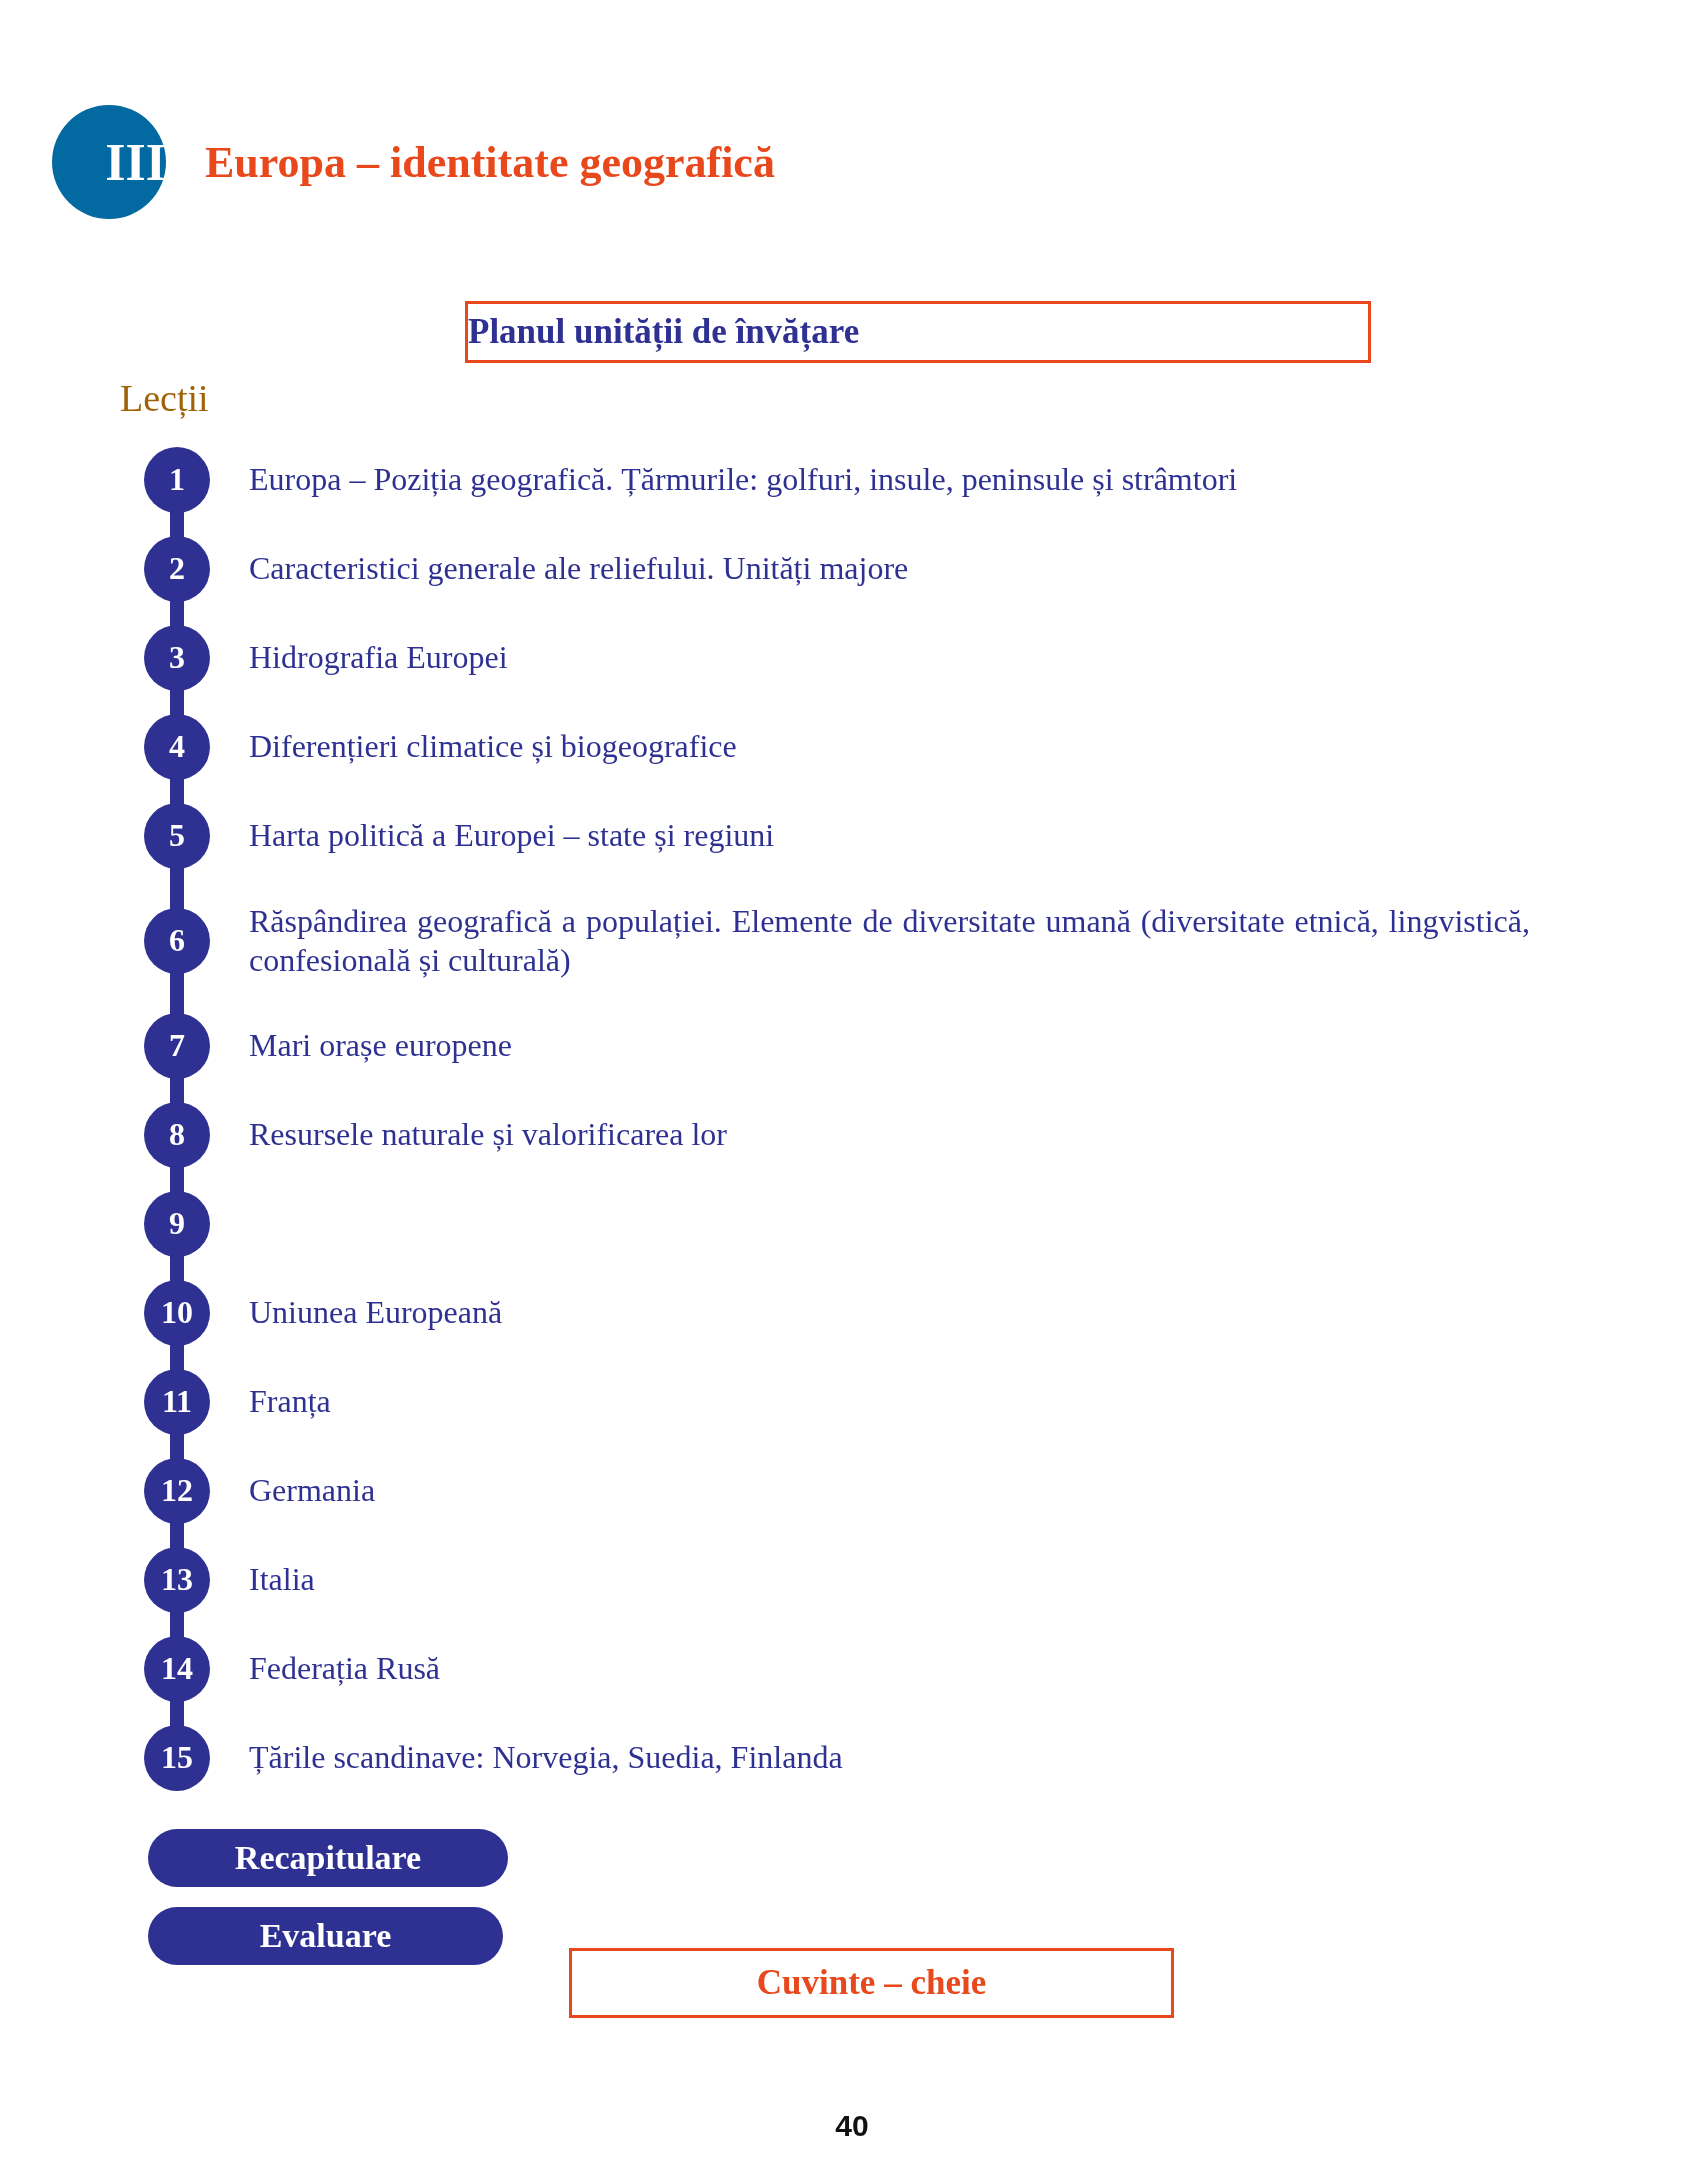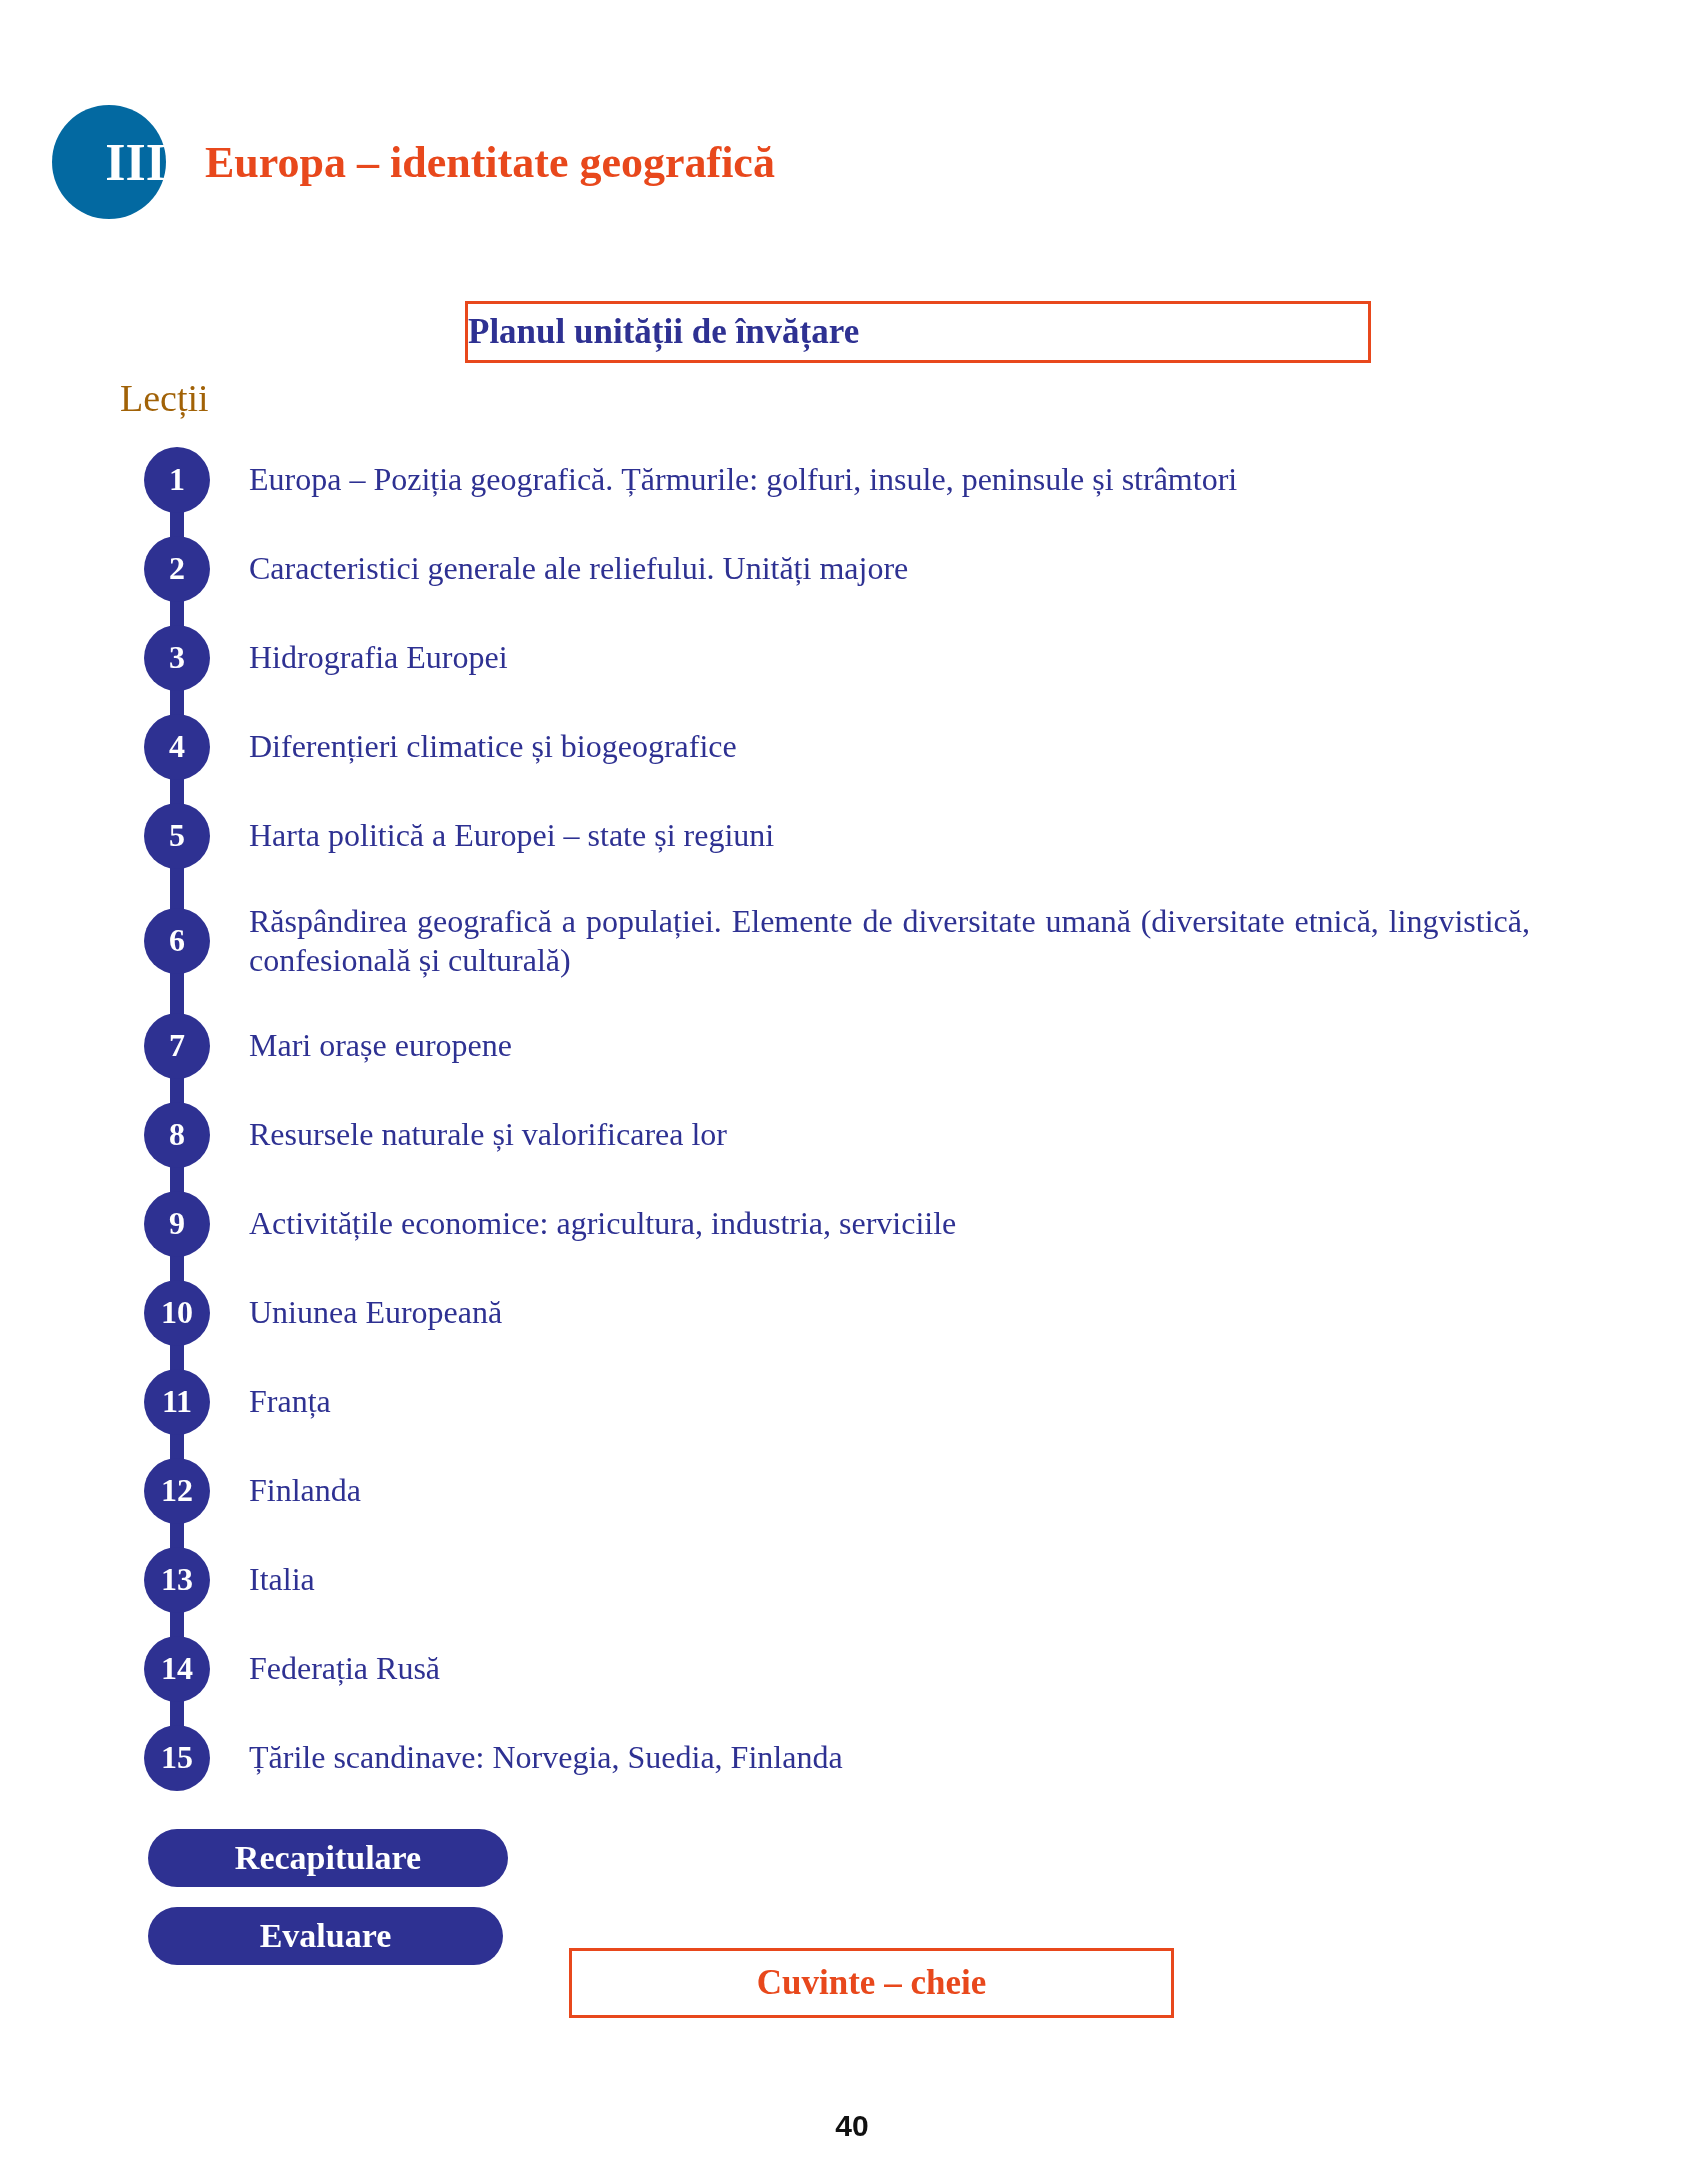--- a/index.html
+++ b/index.html
@@ -244,42 +244,41 @@
       <div class="num">
           <span>8</span>
         </div>
       <div class="ltext">Resursele naturale și valorificarea lor</div>
     </div>
 
     <div class="lesson-row">
       <div class="num">
           <span>9</span>
         </div>
-      <div class="ltext">Activitățile economice: agricultura, industria, serviciile</div>
     </div>
 
     <div class="lesson-row">
       <div class="num">
           <span>10</span>
         </div>
       <div class="ltext">Uniunea Europeană</div>
     </div>
 
     <div class="lesson-row">
       <div class="num">
           <span>11</span>
         </div>
       <div class="ltext">Franța</div>
     </div>
 
     <div class="lesson-row">
       <div class="num">
           <span>12</span>
         </div>
-      <div class="ltext">Finlanda</div>
+      <div class="ltext">Germania</div>
     </div>
 
     <div class="lesson-row">
       <div class="num">
           <span>13</span>
         </div>
       <div class="ltext">Italia</div>
     </div>
 
     <div class="lesson-row">

